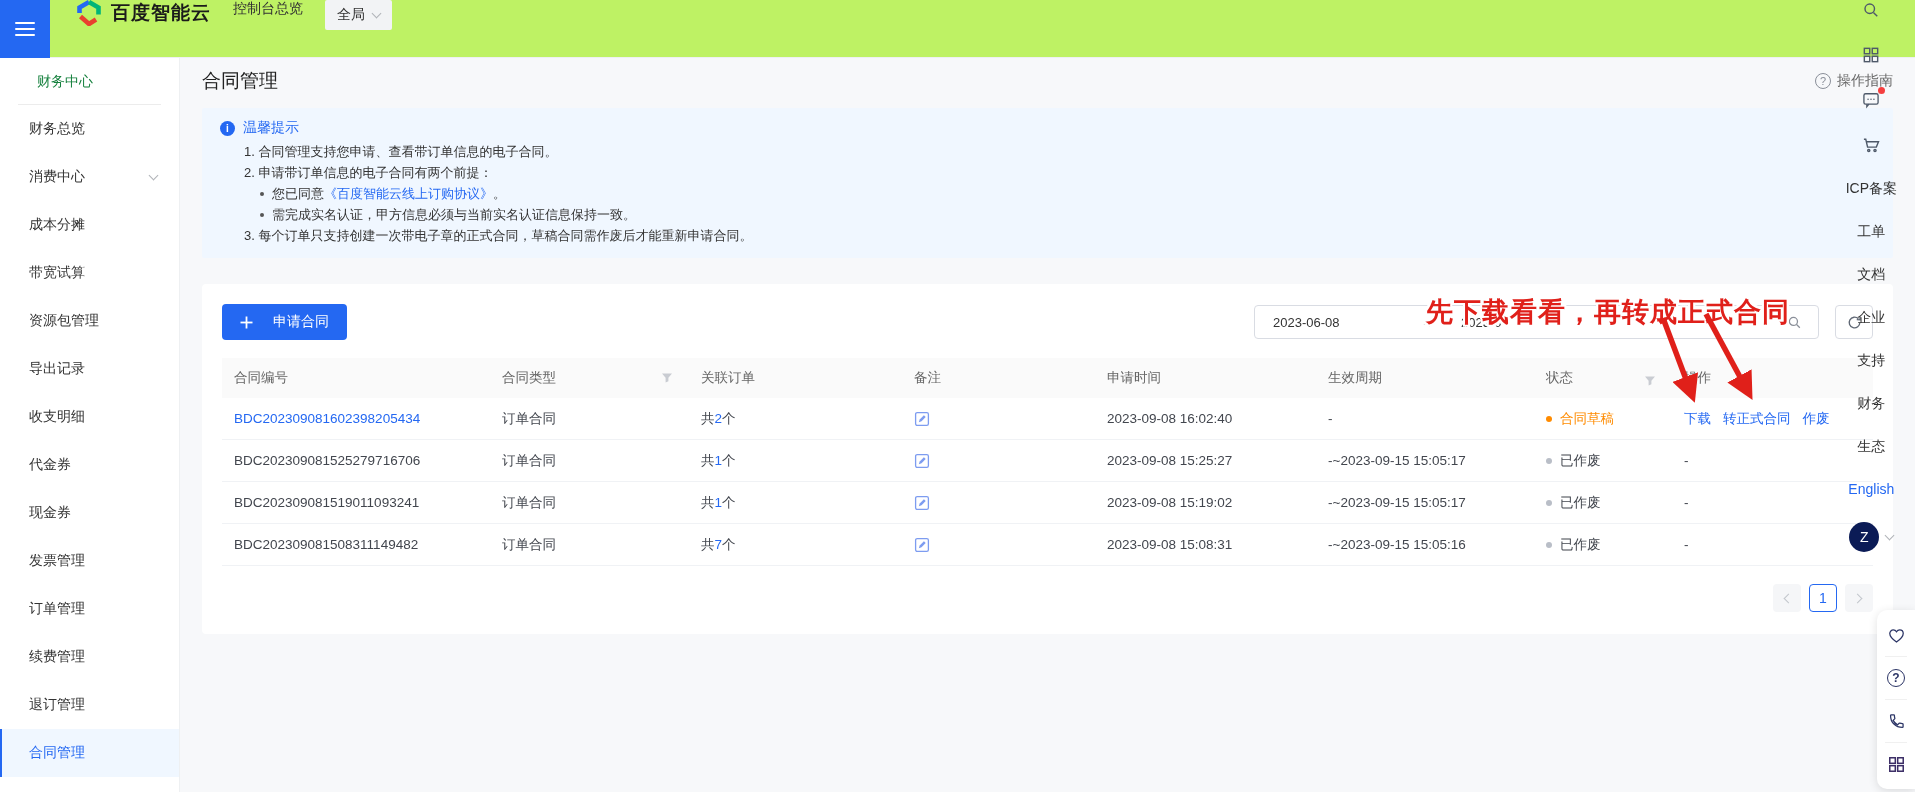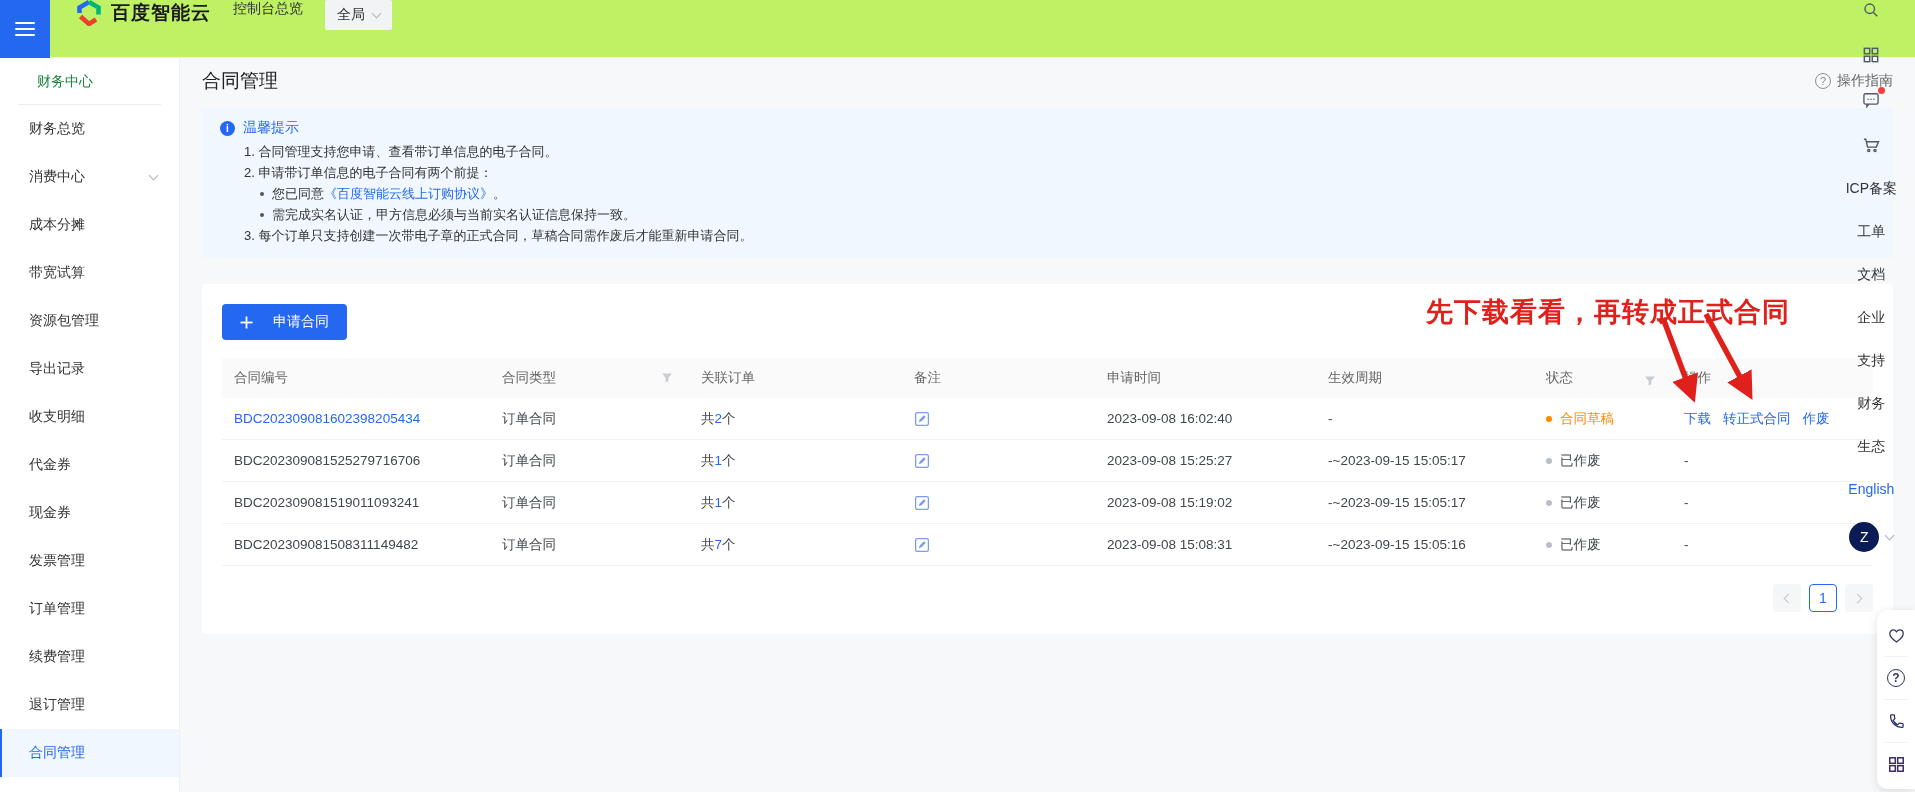--- a/index.html
+++ b/index.html
@@ -273,20 +273,39 @@
     <div class="card-toolbar">
       <button class="btn-primary">
         <span style="display:flex;">
           <svg width="13" height="13" viewBox="0 0 13 13" stroke="#fff" stroke-width="1.8">
               <line x1="6.5" y1="0.5" x2="6.5" y2="12.5"></line>
               <line x1="0.5" y1="6.5" x2="12.5" y2="6.5"></line>
             </svg>
         </span>
         <span>申请合同</span>
       </button>
+      <div class="toolbar-right">
+        <div class="date-group">
+          <span class="d-start">2023-06-08</span>
+          <span class="d-sep">→</span>
+          <span class="d-end">2023-0</span>
+          <span class="d-search">
+            <svg width="17" height="17" viewBox="0 0 24 24" fill="none" stroke="currentColor" stroke-width="1.8">
+              <circle cx="10.5" cy="10.5" r="5.7"></circle>
+                <line x1="14.9" y1="14.9" x2="19.5" y2="19.5"></line>
+            </svg>
+          </span>
+        </div>
+        <button class="btn-refresh">
+          <svg width="17" height="17" viewBox="0 0 24 24" fill="none" stroke="currentColor" stroke-width="1.9">
+            <path d="M19.5 12a7.5 7.5 0 1 1-2.1-5.2"></path>
+            <polyline points="19.8,3.6 19.8,8.2 15.2,8"></polyline>
+          </svg>
+        </button>
+      </div>
     </div>
 
     <div class="tbl">
       <div class="tbl-head">
         <div class="cell c1">
             <span>合同编号</span>
           </div>
         <div class="cell c2">
             <span>合同类型</span>
           <span class="filter-ico">

